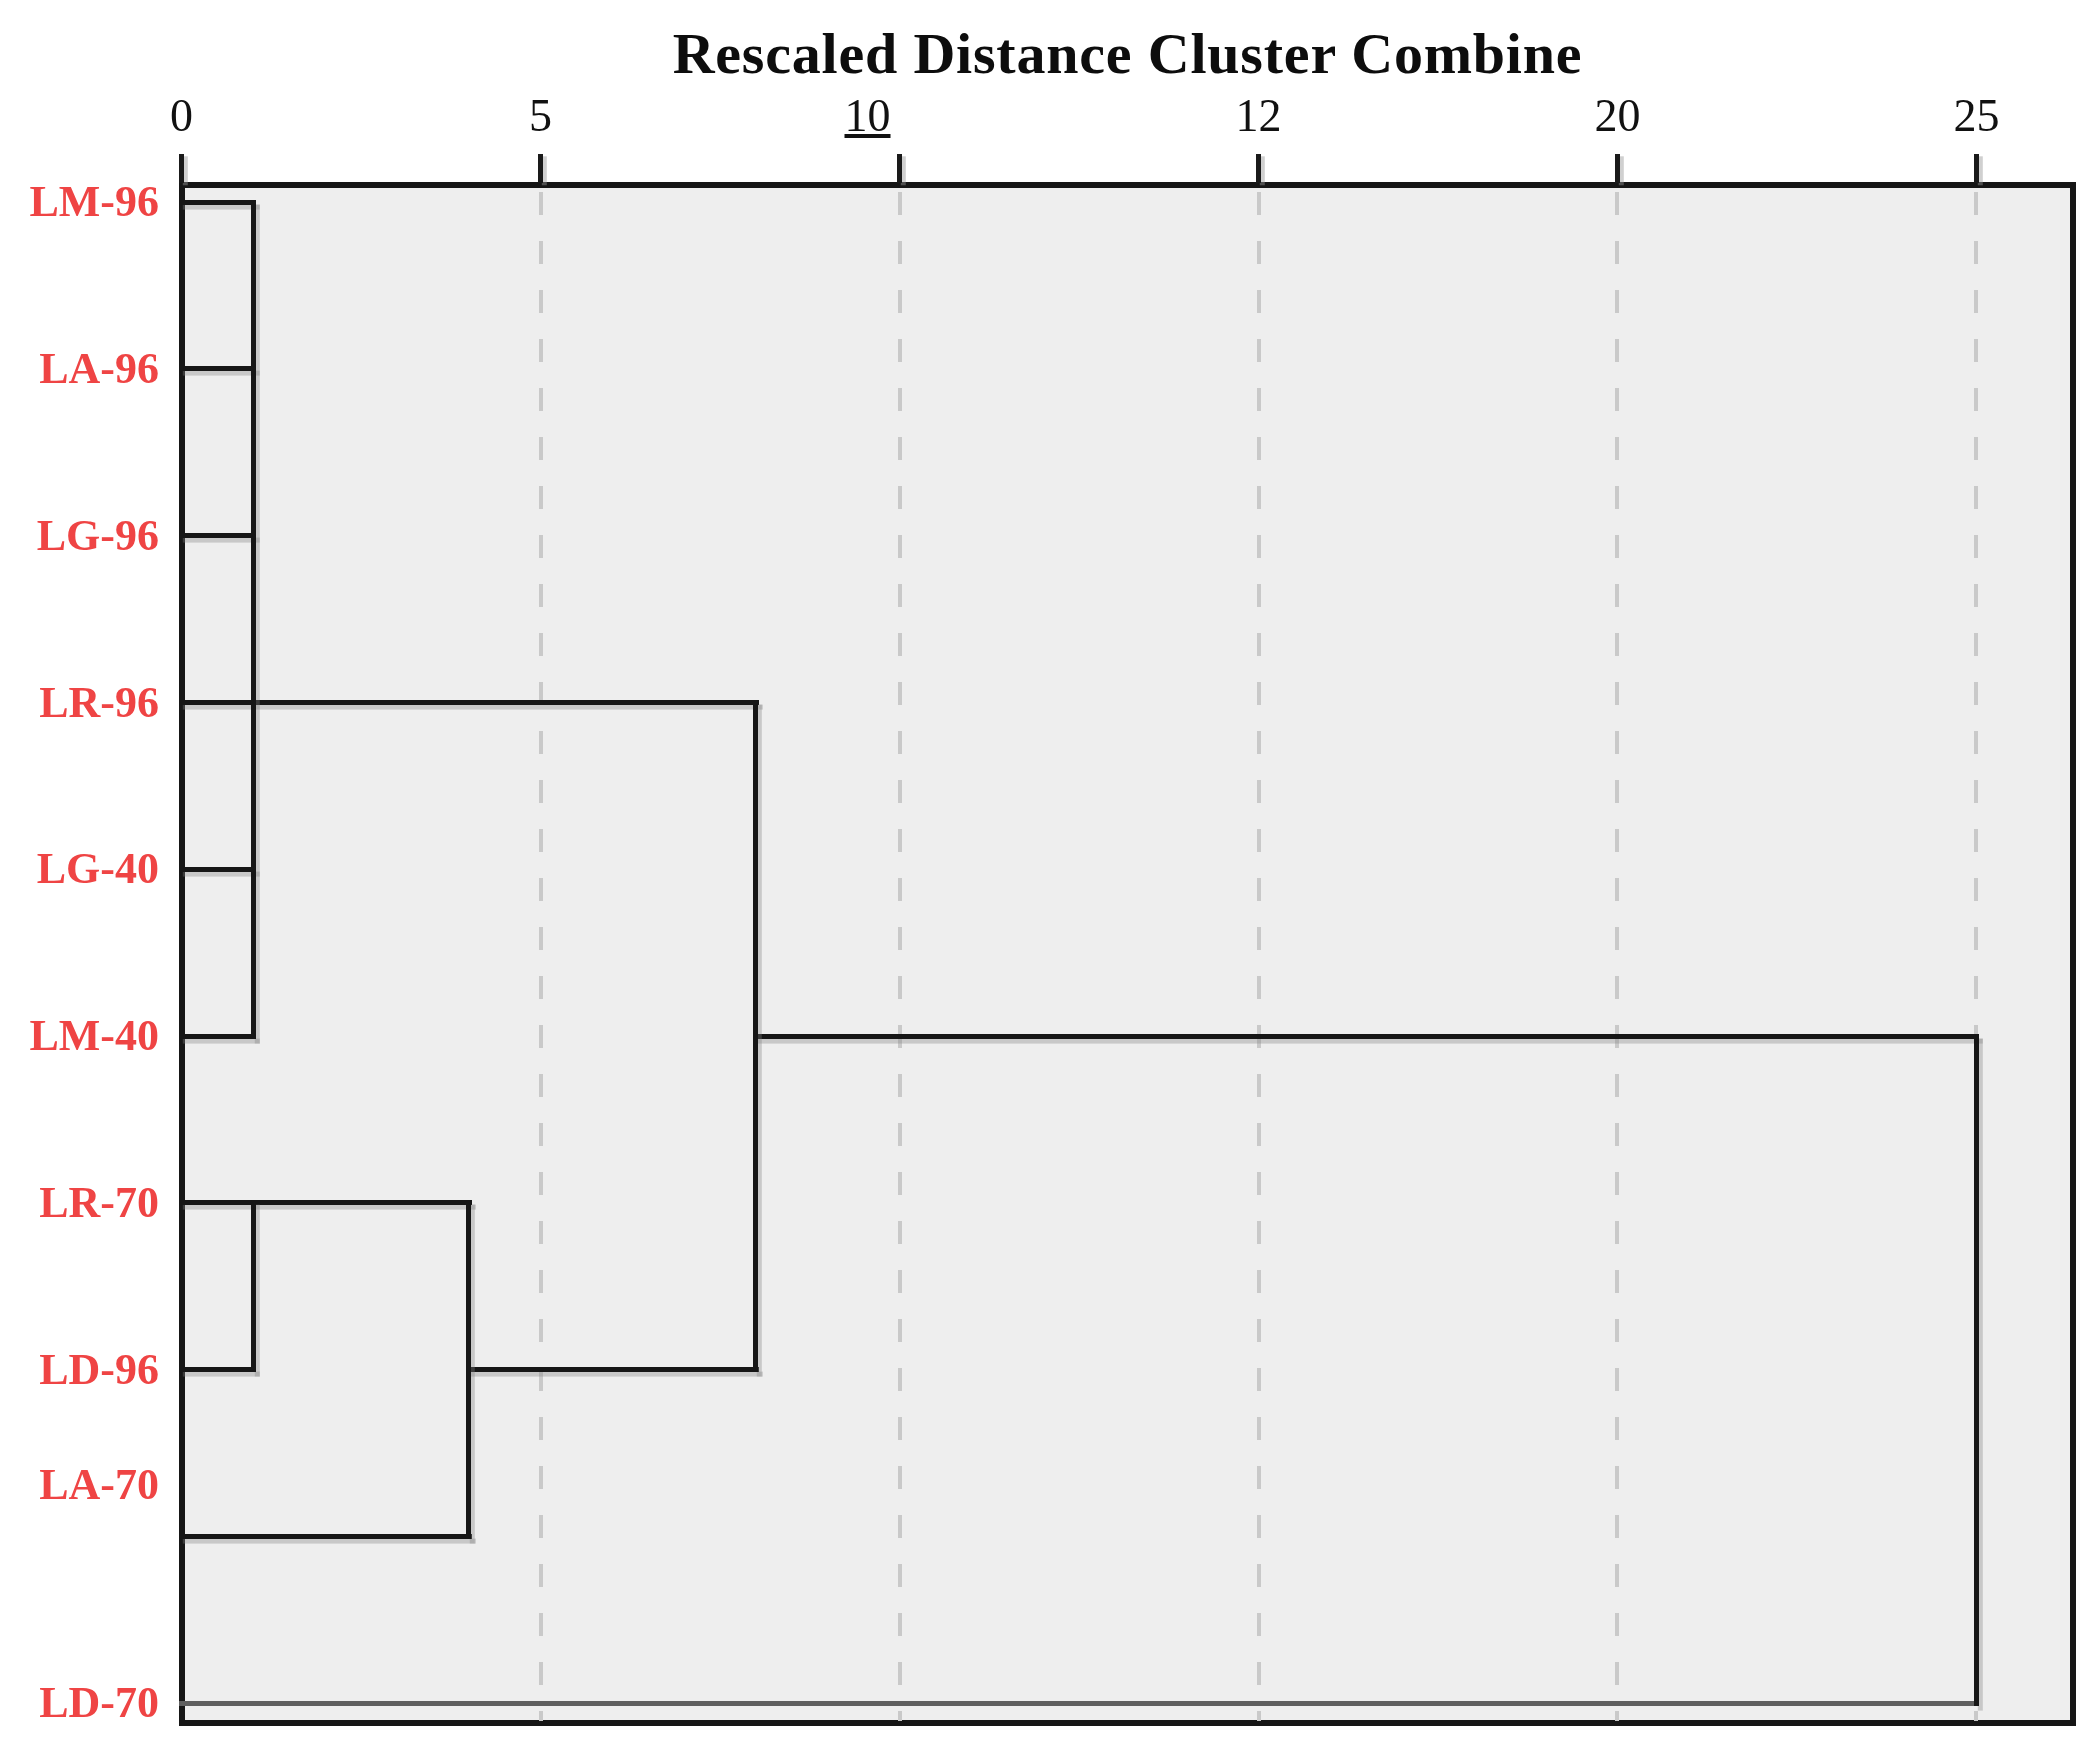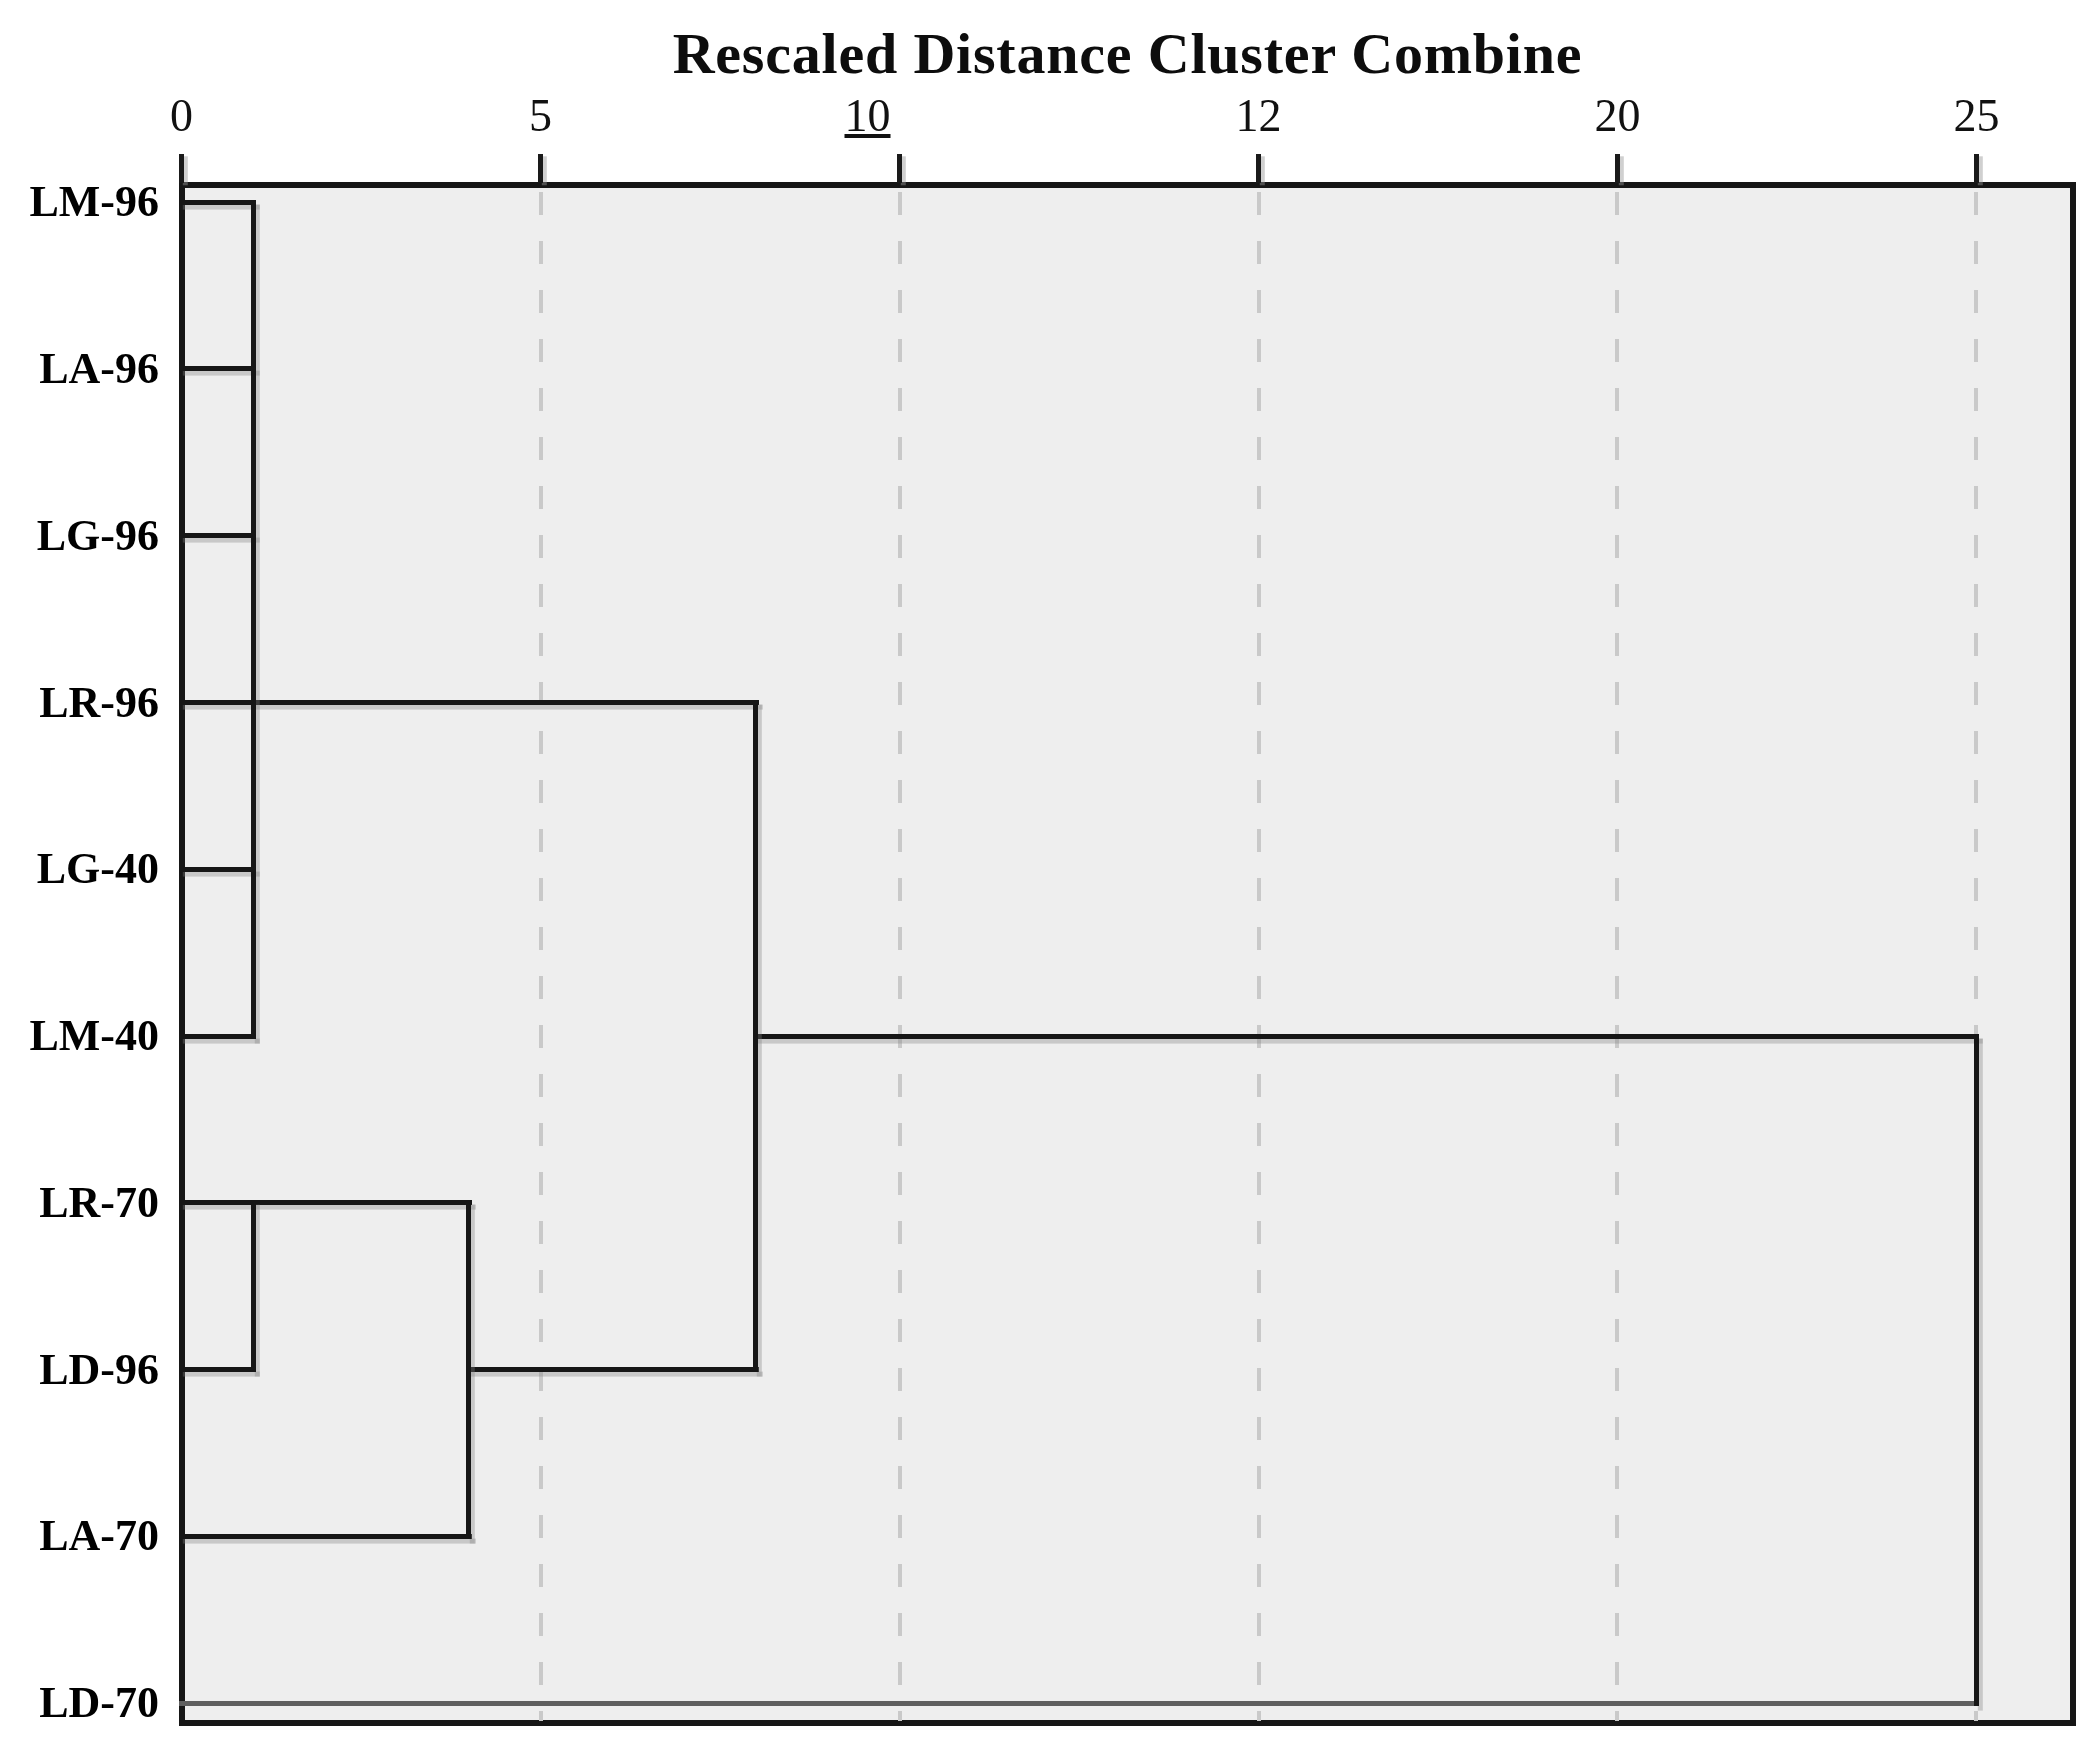--- a/index.html
+++ b/index.html
@@ -46,21 +46,21 @@
     text-align:center;
     font-size:46px;line-height:54px;
     color:#111111;
     z-index:2;
   }
   .leaf-label{
     position:absolute;
     left:0px;width:159px;height:58px;
     text-align:right;
     font-size:44px;font-weight:bold;line-height:58px;
-    color:#000000;
+    color:#ef4444;
     white-space:nowrap;
     z-index:3;
   }
   .hseg{
     position:absolute;height:5.4px;background:#161616;
     box-shadow:3.8px 4.6px 0 rgba(130,130,130,0.35);
     z-index:4;
   }
   .vseg{
     position:absolute;width:5.4px;background:#161616;
@@ -98,21 +98,21 @@
     </div>
   <div id="leaf-labels">
       <div class="leaf-label" style="top: 173px;">LM-96</div>
       <div class="leaf-label" style="top: 340px;">LA-96</div>
       <div class="leaf-label" style="top: 507px;">LG-96</div>
       <div class="leaf-label" style="top: 674px;">LR-96</div>
       <div class="leaf-label" style="top: 840px;">LG-40</div>
       <div class="leaf-label" style="top: 1007px;">LM-40</div>
       <div class="leaf-label" style="top: 1174px;">LR-70</div>
       <div class="leaf-label" style="top: 1341px;">LD-96</div>
-      <div class="leaf-label" style="top: 1507px;">LA-70</div>
+      <div class="leaf-label" style="top: 1456px;">LA-70</div>
       <div class="leaf-label" style="top: 1674px;">LD-70</div>
     </div>
   <div id="segments">
       <div class="hseg" style="left: 179px; top: 200px; width: 77px;"></div>
       <div class="hseg" style="left: 179px; top: 366px; width: 77px;"></div>
       <div class="hseg" style="left: 179px; top: 533px; width: 77px;"></div>
       <div class="hseg" style="left: 179px; top: 700px; width: 580px;"></div>
       <div class="hseg" style="left: 179px; top: 867px; width: 77px;"></div>
       <div class="hseg" style="left: 179px; top: 1034px; width: 77px;"></div>
       <div class="hseg" style="left: 753px; top: 1034px; width: 1226px;"></div>

